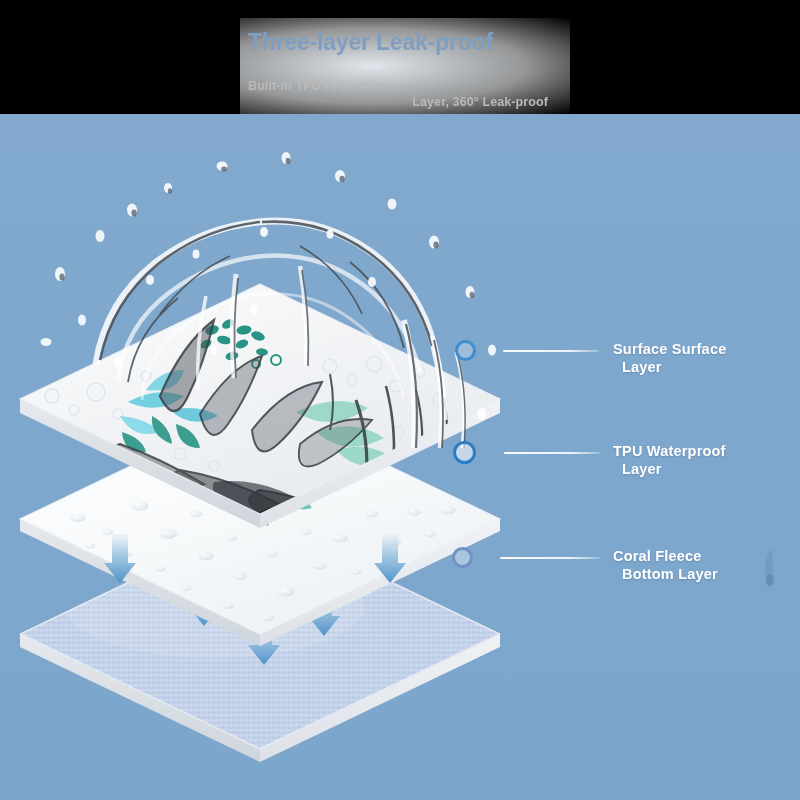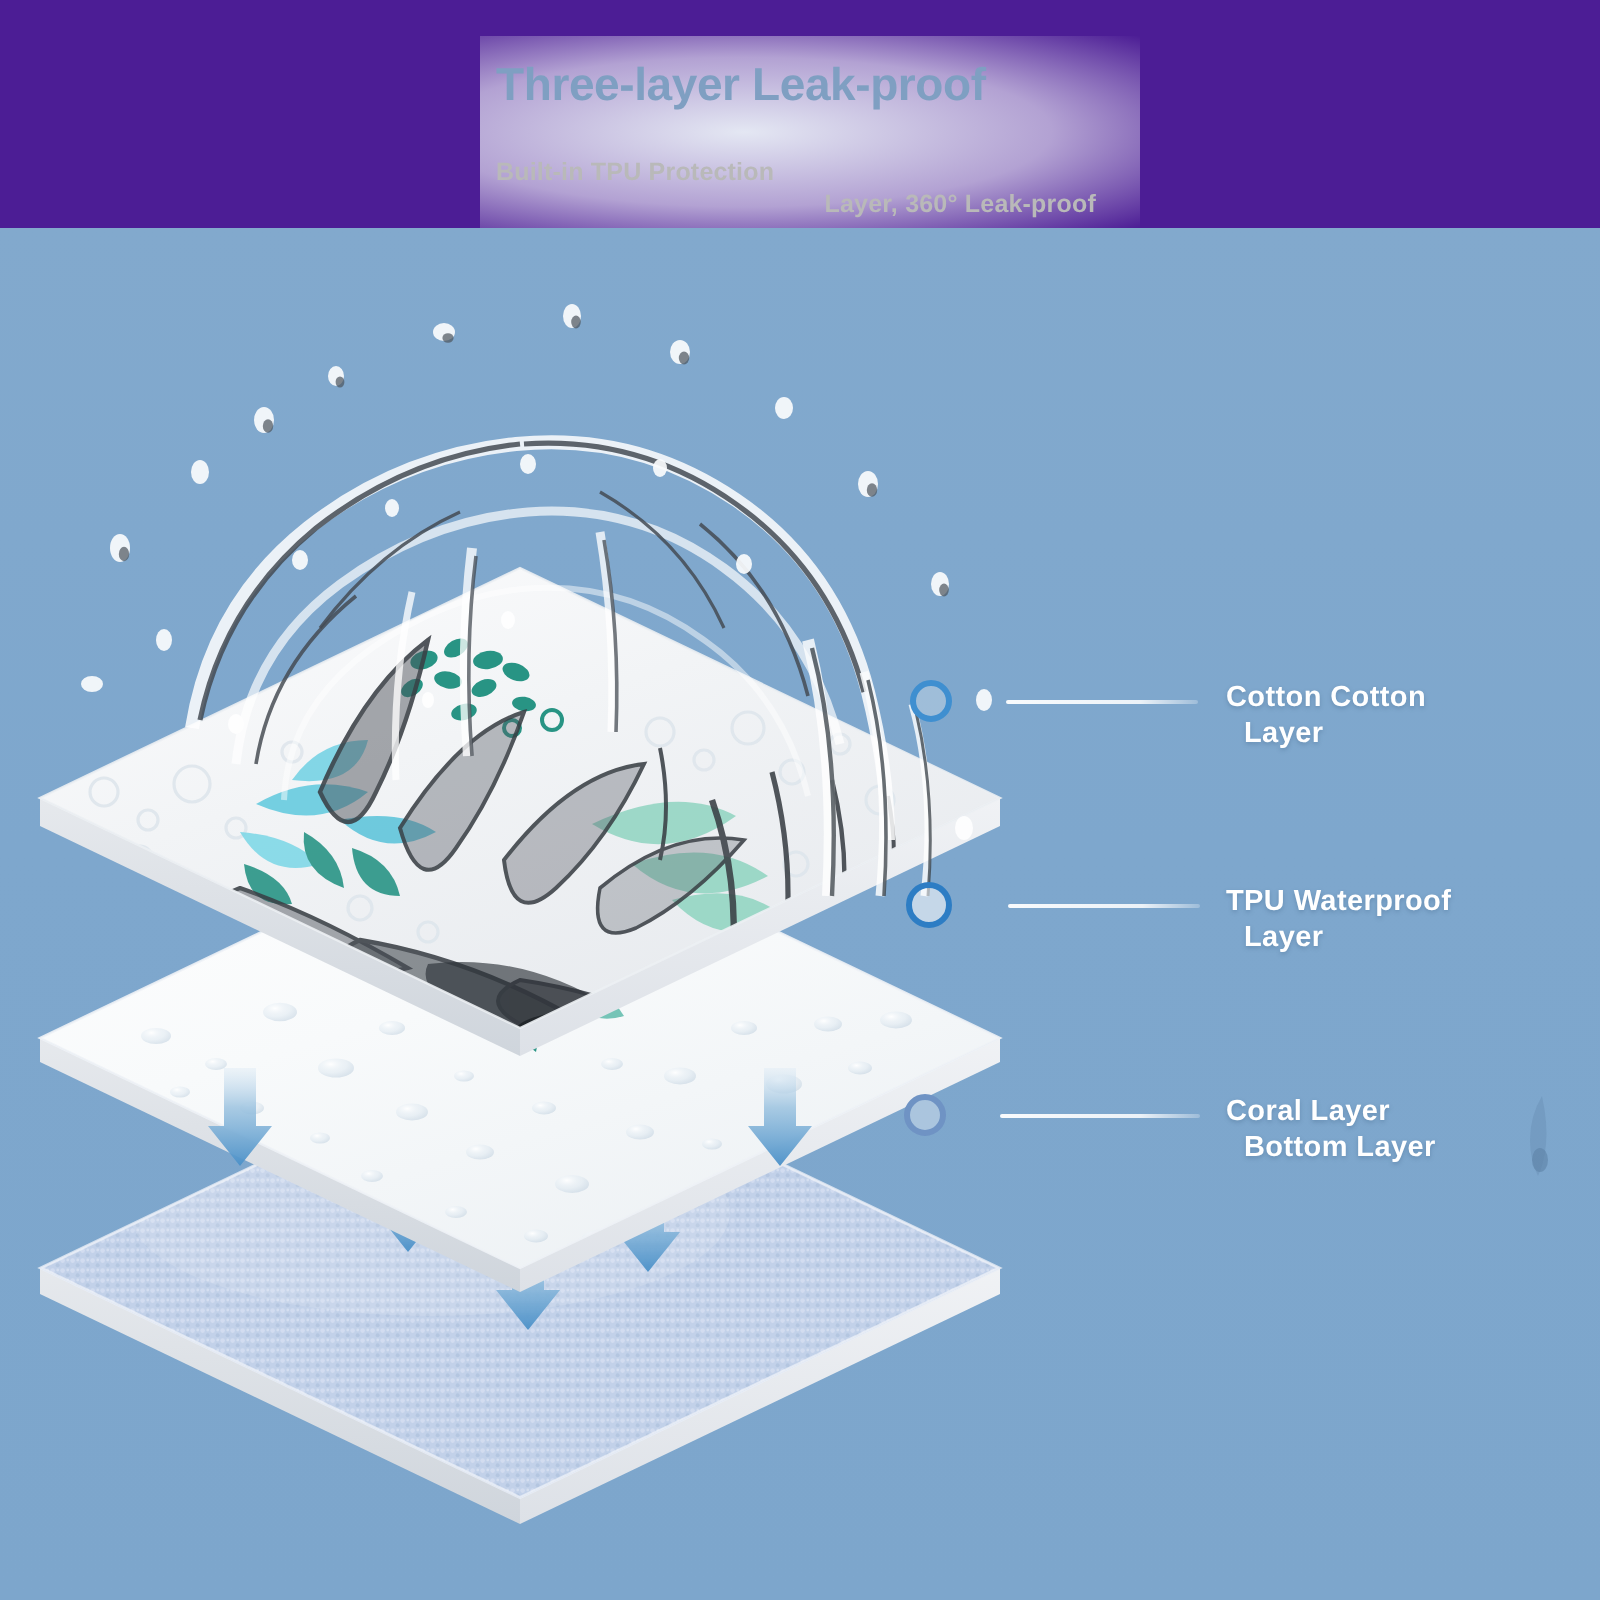--- a/index.html
+++ b/index.html
@@ -16,21 +16,21 @@
     font-family: "Liberation Sans", sans-serif;
     background: #ffffff;
   }
 
   
   .header {
     position: absolute;
     left: 0; top: 0;
     width: 800px;
     height: 140px;
-    background: #4c1d95;
+    background: #000000;
     overflow: hidden;
   }
   .header-glow {
     position: absolute;
     left: 240px; top: 18px;
     width: 330px; height: 96px;
     background: radial-gradient(ellipse at 40% 50%, rgba(236,242,248,0.95) 0%, rgba(247,250,252,0.6) 55%, rgba(255,255,255,0) 100%);
     pointer-events: none;
   }
   .title {
@@ -435,31 +435,31 @@
 
     <div class="leader" style="left:503px; top:236px; width:96px;"></div>
     <div class="leader" style="left:504px; top:338px; width:96px;"></div>
     <div class="leader" style="left:500px; top:443px; width:100px;"></div>
 
     <div class="ring ring-1" style="left:455px; top:226px; width:21px; height:21px;"></div>
     <div class="ring ring-2" style="left:453px; top:327px; width:23px; height:23px;"></div>
     <div class="ring ring-3" style="left:452px; top:433px; width:21px; height:21px;"></div>
 
     <div class="lbl" style="left:613px; top:227px;">
-      <span>Cotton Cotton</span>
+      <span>Surface Surface</span>
       <span class="ln2">Layer</span>
     </div>
 
     <div class="lbl" style="left:613px; top:329px;">
       <span>TPU Waterproof</span>
       <span class="ln2">Layer</span>
     </div>
 
     <div class="lbl" style="left:613px; top:434px;">
-      <span>Coral Layer</span>
+      <span>Coral Fleece</span>
       <span class="ln2">Bottom Layer</span>
     </div>
 
     <svg class="droplet-artifact" viewBox="0 0 18 46">
       <path d="M9,2 q3,14 2,24 q-1,10 -4,16 q-4,-8 -4,-18 q0,-12 6,-22 Z" fill="#5b7fa4" opacity="0.55"></path>
       <ellipse cx="8" cy="34" rx="4" ry="6" fill="#3d5f82" opacity="0.6"></ellipse>
     </svg>
 
   </div>
 </div>

